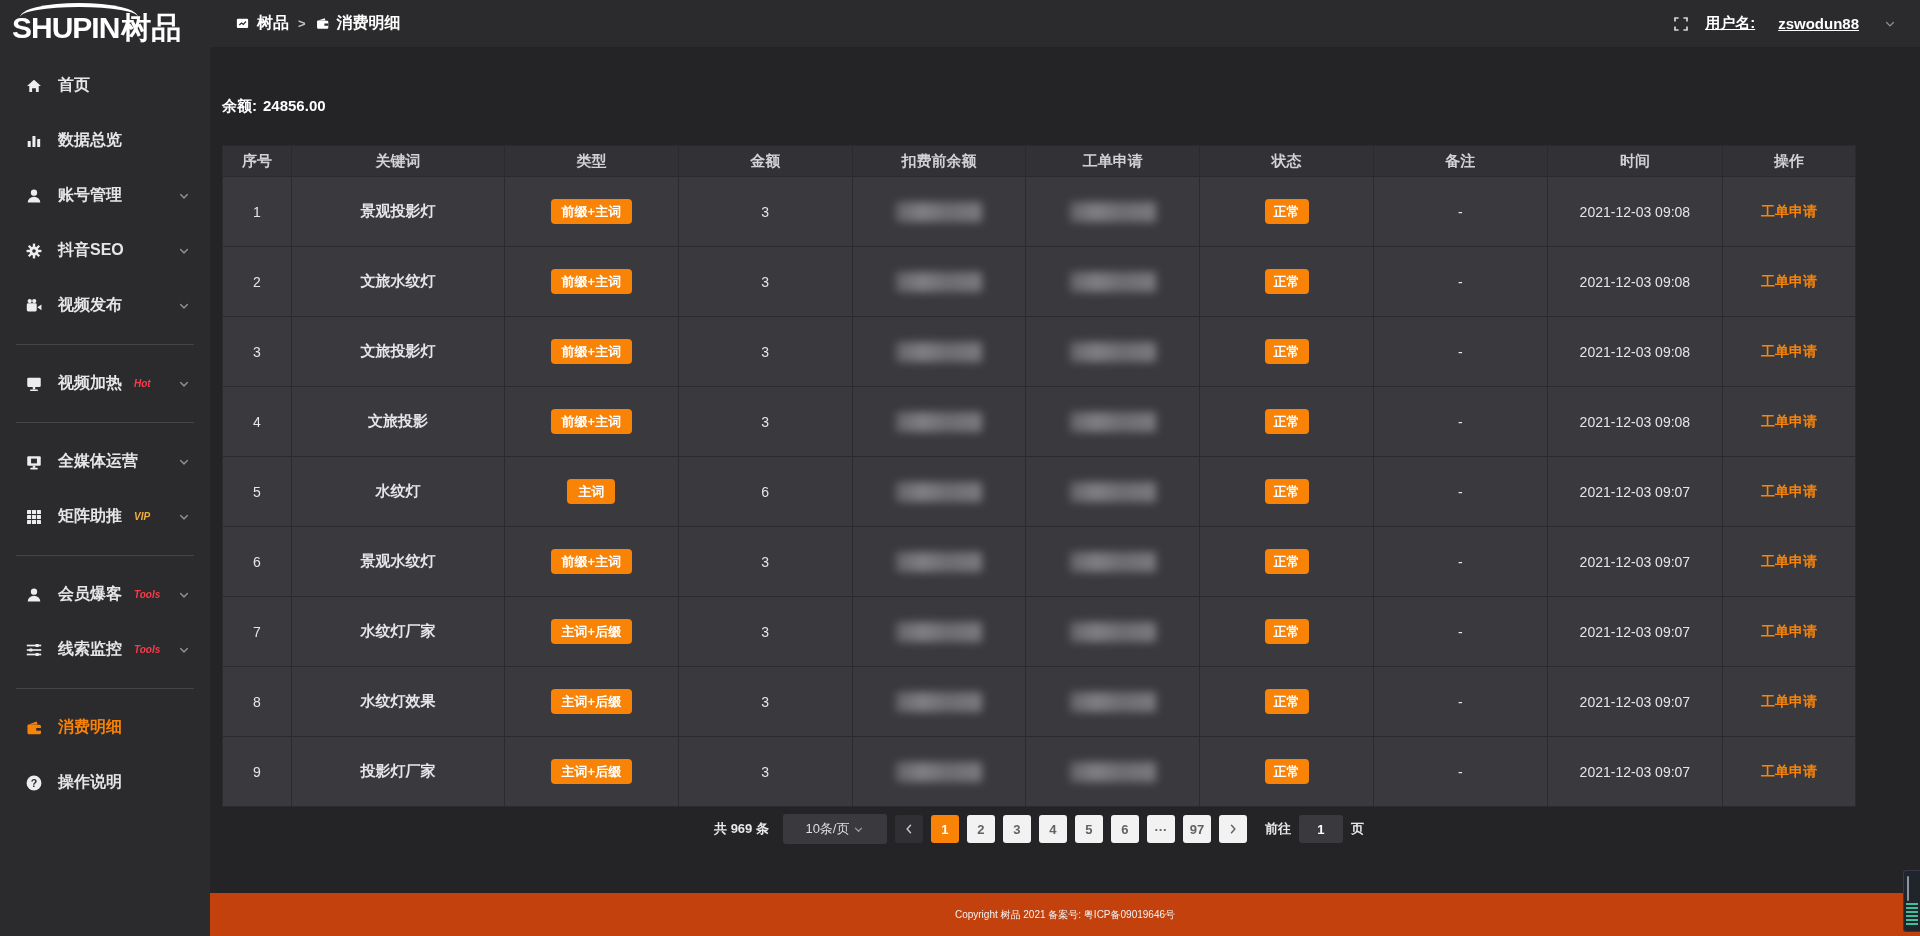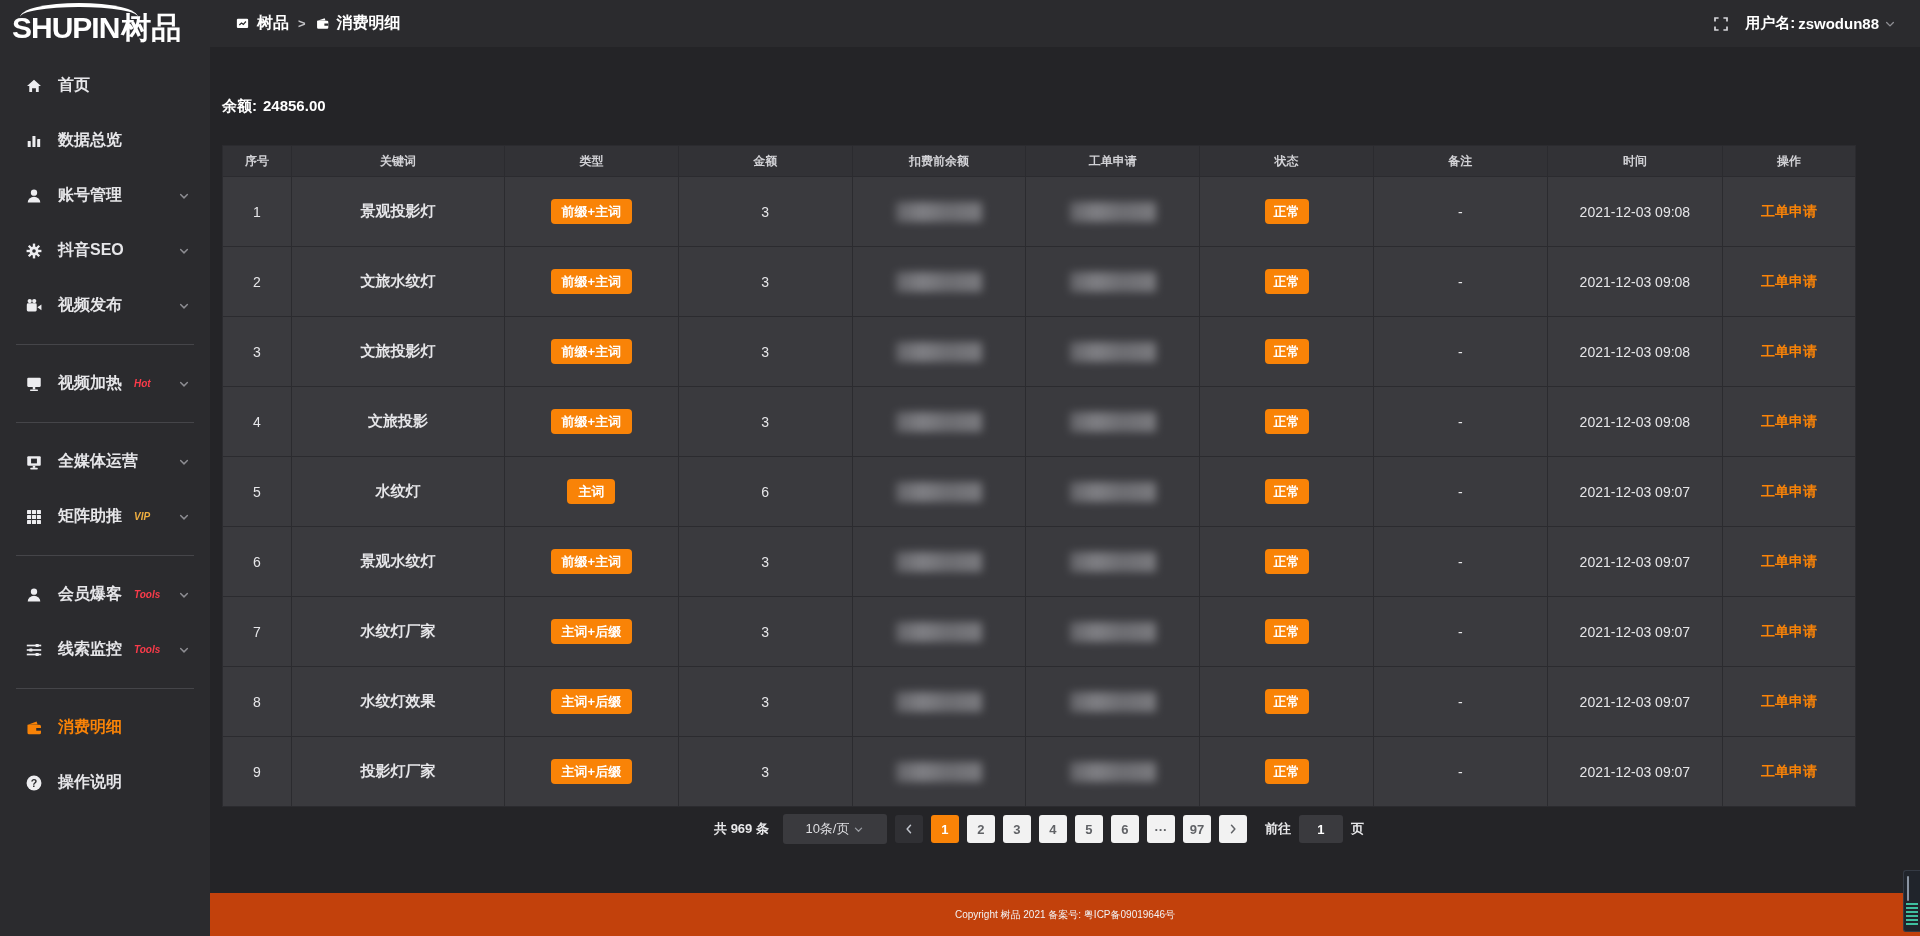--- a/index.html
+++ b/index.html
@@ -36,30 +36,30 @@
   
   .topbar{position:absolute;left:210px;right:0;top:0;height:47px;background:var(--bar-bg);display:flex;align-items:center;z-index:2;}
   .breadcrumb{display:flex;align-items:center;margin-left:25px;gap:7px;}
   .bc-icon{display:inline-flex;color:#fff;}
   .bc-icon svg{width:15px;height:15px;fill:currentColor;}
   .bc-label{font-size:16px;font-weight:700;color:#fff;cursor:pointer;}
   .bc-sep{color:#c3c3c7;font-size:13px;font-weight:700;margin:0 2px;}
   .top-right{margin-left:auto;display:flex;align-items:center;gap:16px;padding-right:24px;}
   .fs-btn{display:inline-flex;cursor:pointer;color:#d6d6da;}
   .fs-btn svg{width:16px;height:16px;}
-  .user-box{display:flex;align-items:center;gap:3px;cursor:pointer;font-size:15px;font-weight:700;color:#fff;}
+  .user-box{display:flex;align-items:center;gap:23px;cursor:pointer;font-size:15px;font-weight:700;color:#fff;text-decoration:underline;}
   .user-box .s-chev{margin-left:2px;}
   
   .content{position:absolute;left:210px;top:47px;right:0;bottom:0;background:var(--content-bg);}
   .balance{margin:50px 0 0 12px;font-size:15px;font-weight:700;color:#fff;}
   .balance .bal-value{margin-left:6px;}
   .table-area{margin:29px 64px 0 12px;}
   table.grid{width:100%;border-collapse:collapse;background:var(--row-bg);}
   table.grid th{
-    background:var(--head-bg);height:31px;font-size:12px;font-weight:700;color:#d2d2d6;
+    background:var(--head-bg);height:31px;font-size:15px;font-weight:700;color:#d2d2d6;
     border:1px solid var(--line);text-align:center;
   }
   table.grid td{
     height:70px;border:1px solid var(--line);text-align:center;
     font-size:14px;color:#e6e6e9;
   }
   .kw{font-size:15px;font-weight:600;}
   .badge{display:inline-block;background:var(--accent);color:#fff;font-size:13px;font-weight:600;
     padding:5px 11px;border-radius:4px;line-height:15px;}
   .badge.small{padding:5px 9px;}

